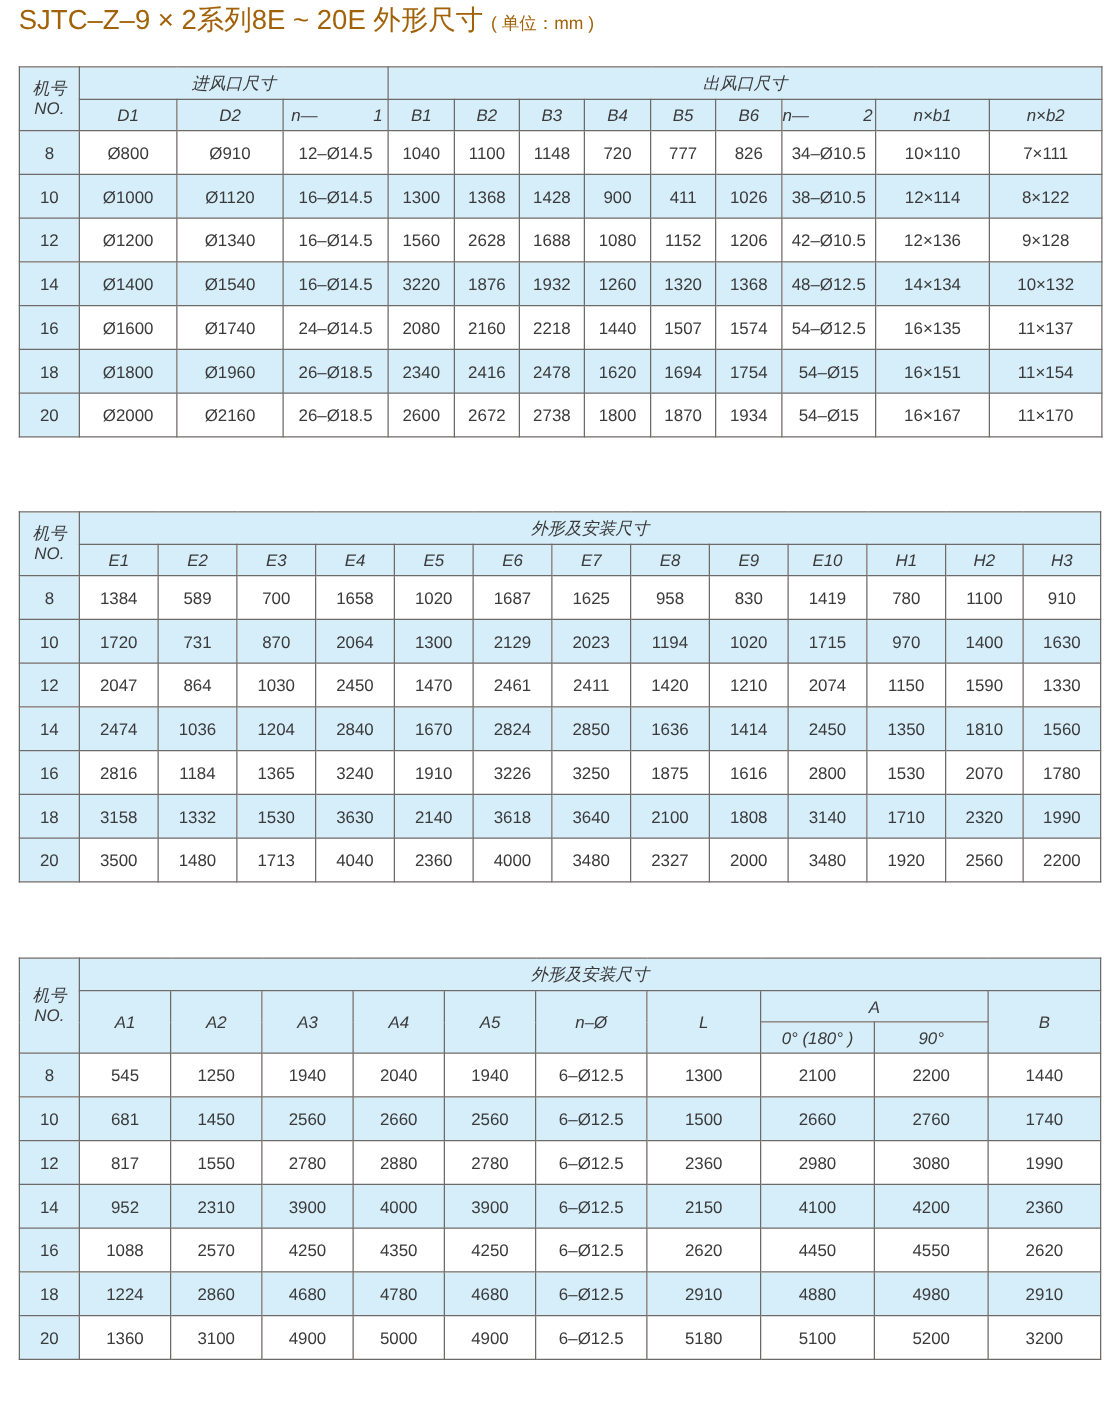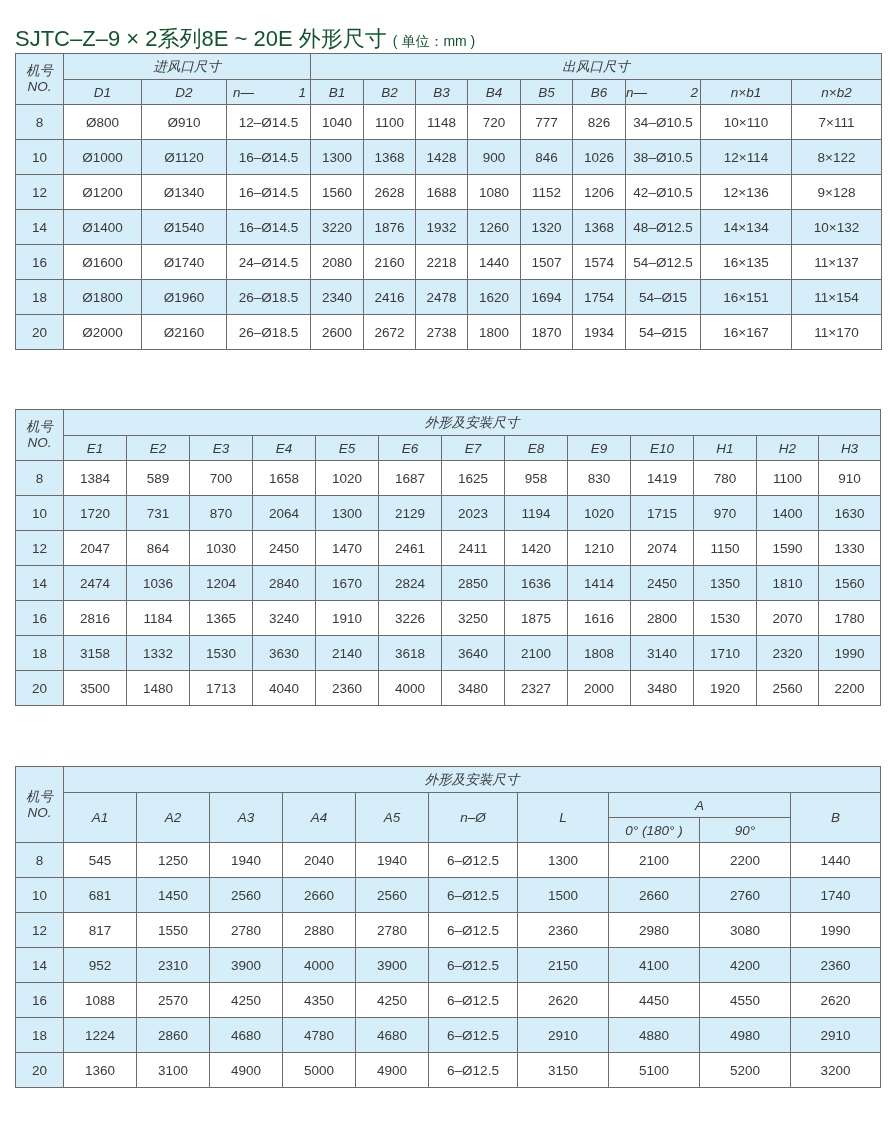--- a/index.html
+++ b/index.html
@@ -2,22 +2,22 @@
 <html><head>
 <meta charset="utf-8">
 <style>
   html, body { margin: 0; padding: 0; background: #ffffff; }
   body {
     width: 890px; height: 1122px; position: relative; overflow: hidden;
     font-family: "Liberation Sans", "DejaVu Sans", sans-serif;
     color: #3a3a3a;
   }
   .title {
-    position: absolute; left: 15px; top: 24px;
-    font-size: 22px; color: #14532d; white-space: nowrap; letter-spacing: 0px;
+    position: absolute; left: 15px; top: 1px;
+    font-size: 22px; color: #a16207; white-space: nowrap; letter-spacing: 0px;
   }
   .title .unit { font-size: 14px; }
   table.spec {
     position: absolute; left: 15px; border-collapse: collapse; table-layout: fixed;
     font-size: 13.5px; color: #3a3a3a;
   }
   table.spec td, table.spec th {
     border: 1px solid #6e6a68; text-align: center; padding: 0; font-weight: normal;
     overflow: hidden; white-space: nowrap;
   }
@@ -122,21 +122,21 @@
     </tr>
     <tr class="even">
       <td class="no">10</td>
       <td>Ø1000</td>
       <td>Ø1120</td>
       <td>16–Ø14.5</td>
       <td>1300</td>
       <td>1368</td>
       <td>1428</td>
       <td>900</td>
-      <td>846</td>
+      <td>411</td>
       <td>1026</td>
       <td>38–Ø10.5</td>
       <td>12×114</td>
       <td>8×122</td>
     </tr>
     <tr class="odd">
       <td class="no">12</td>
       <td>Ø1200</td>
       <td>Ø1340</td>
       <td>16–Ø14.5</td>
@@ -488,19 +488,19 @@
         <td>2910</td>
       </tr>
       <tr class="odd">
         <td class="no">20</td>
         <td>1360</td>
         <td>3100</td>
         <td>4900</td>
         <td>5000</td>
         <td>4900</td>
         <td>6–Ø12.5</td>
-        <td>3150</td>
+        <td>5180</td>
         <td>5100</td>
         <td>5200</td>
         <td>3200</td>
       </tr>
     </tbody>
 </table>
 
 </body></html>

